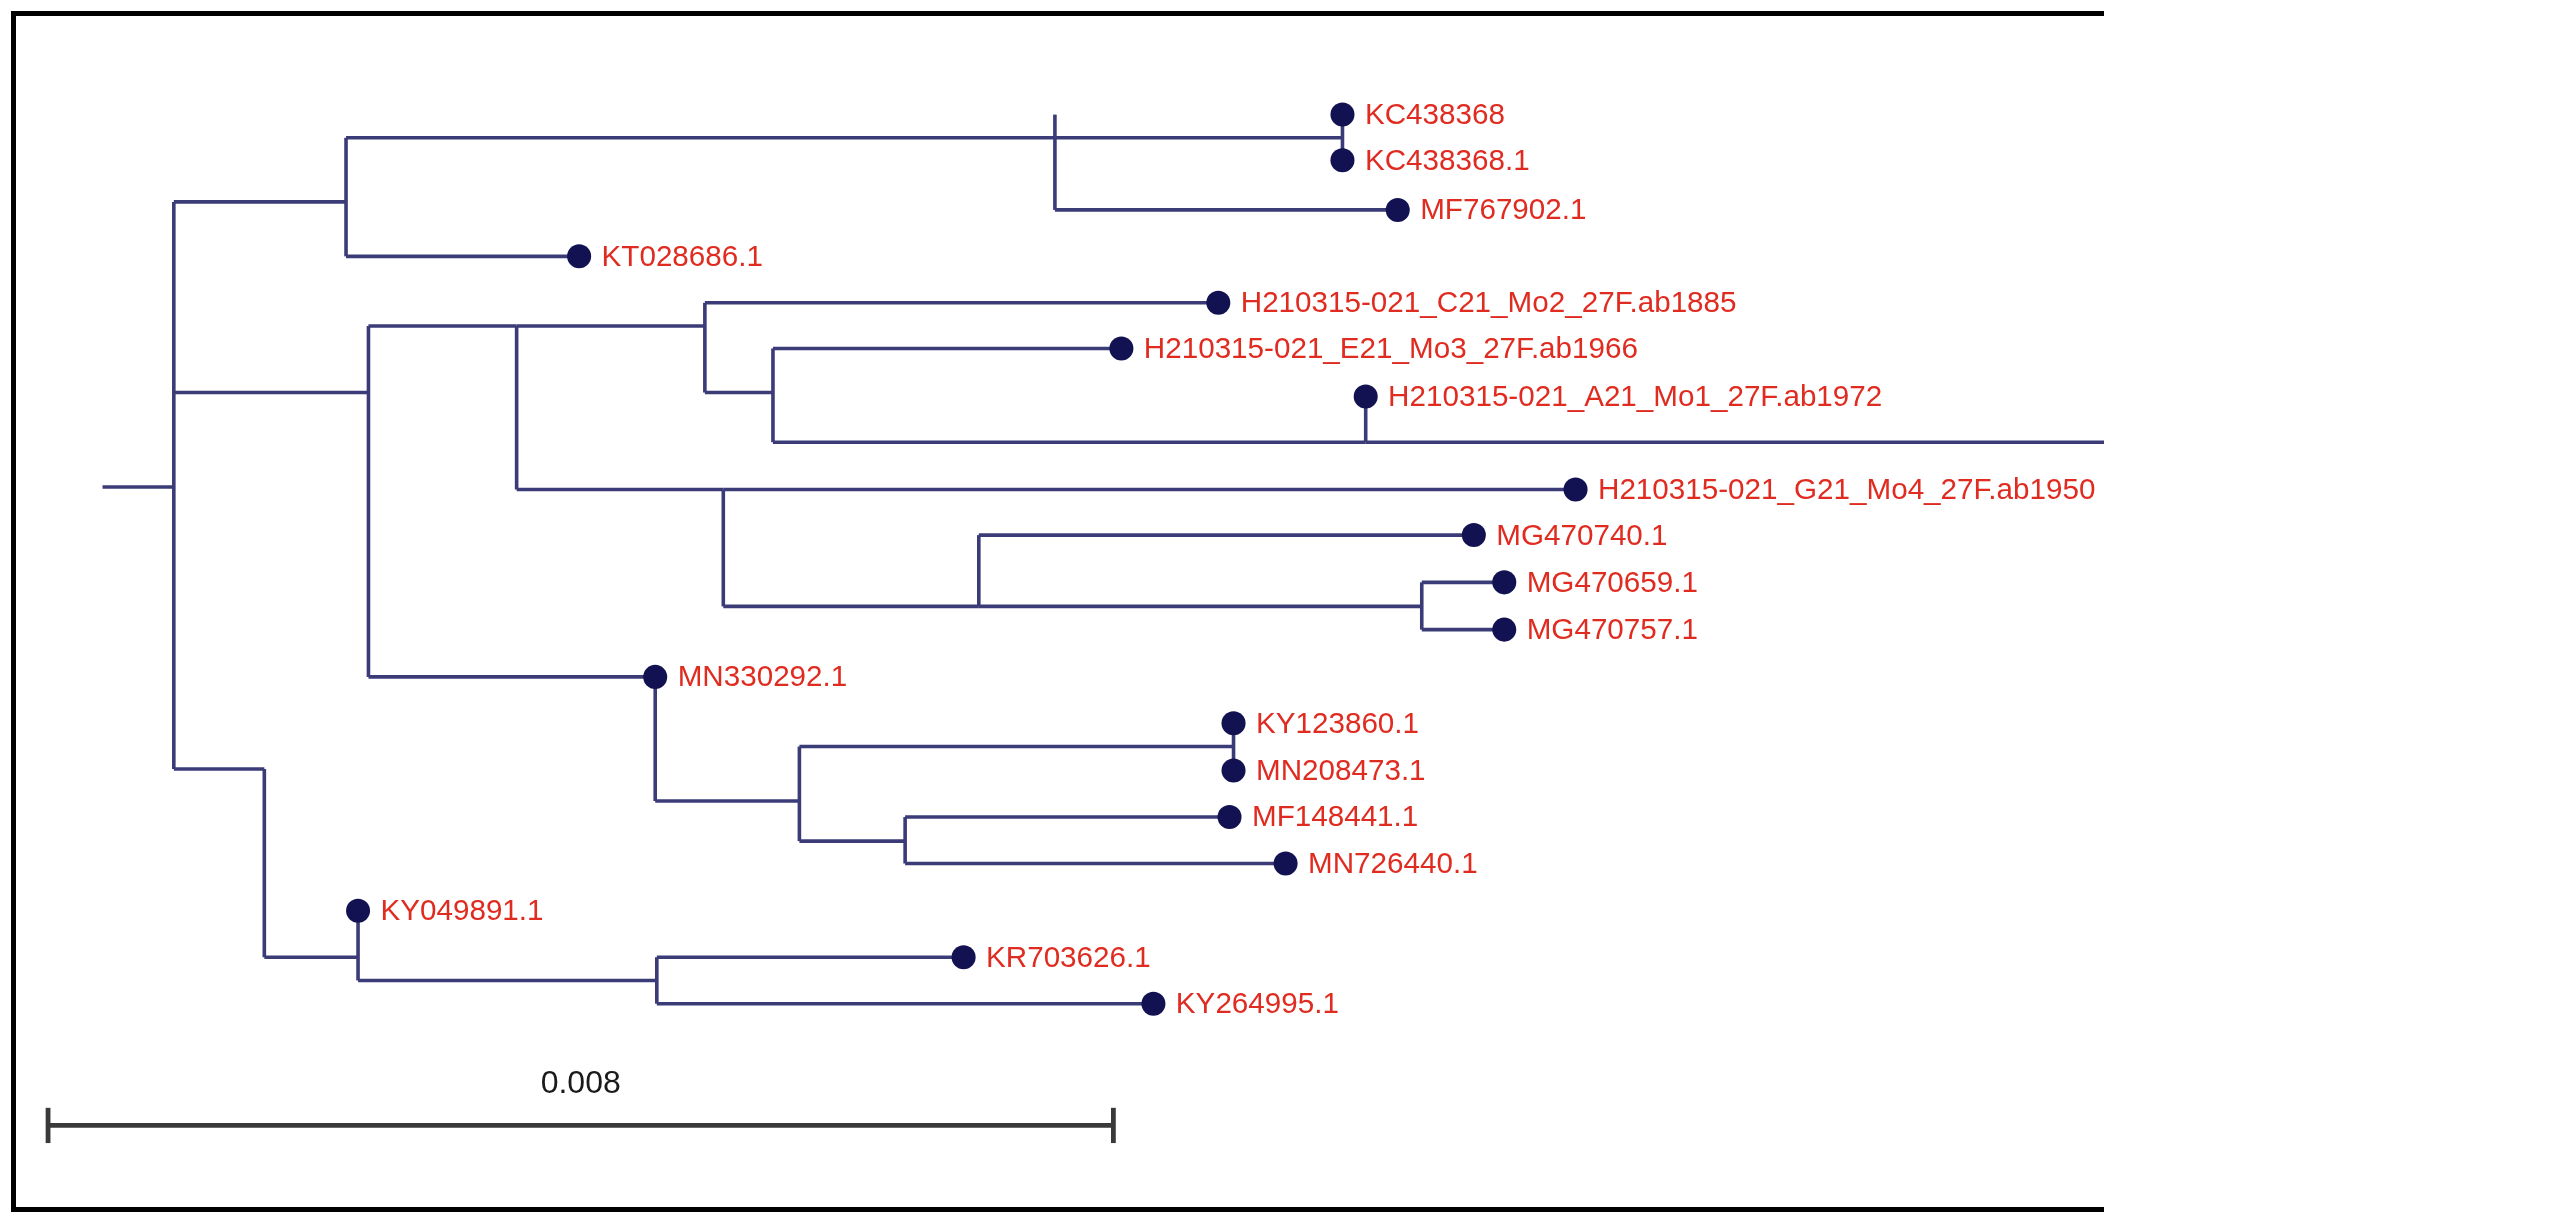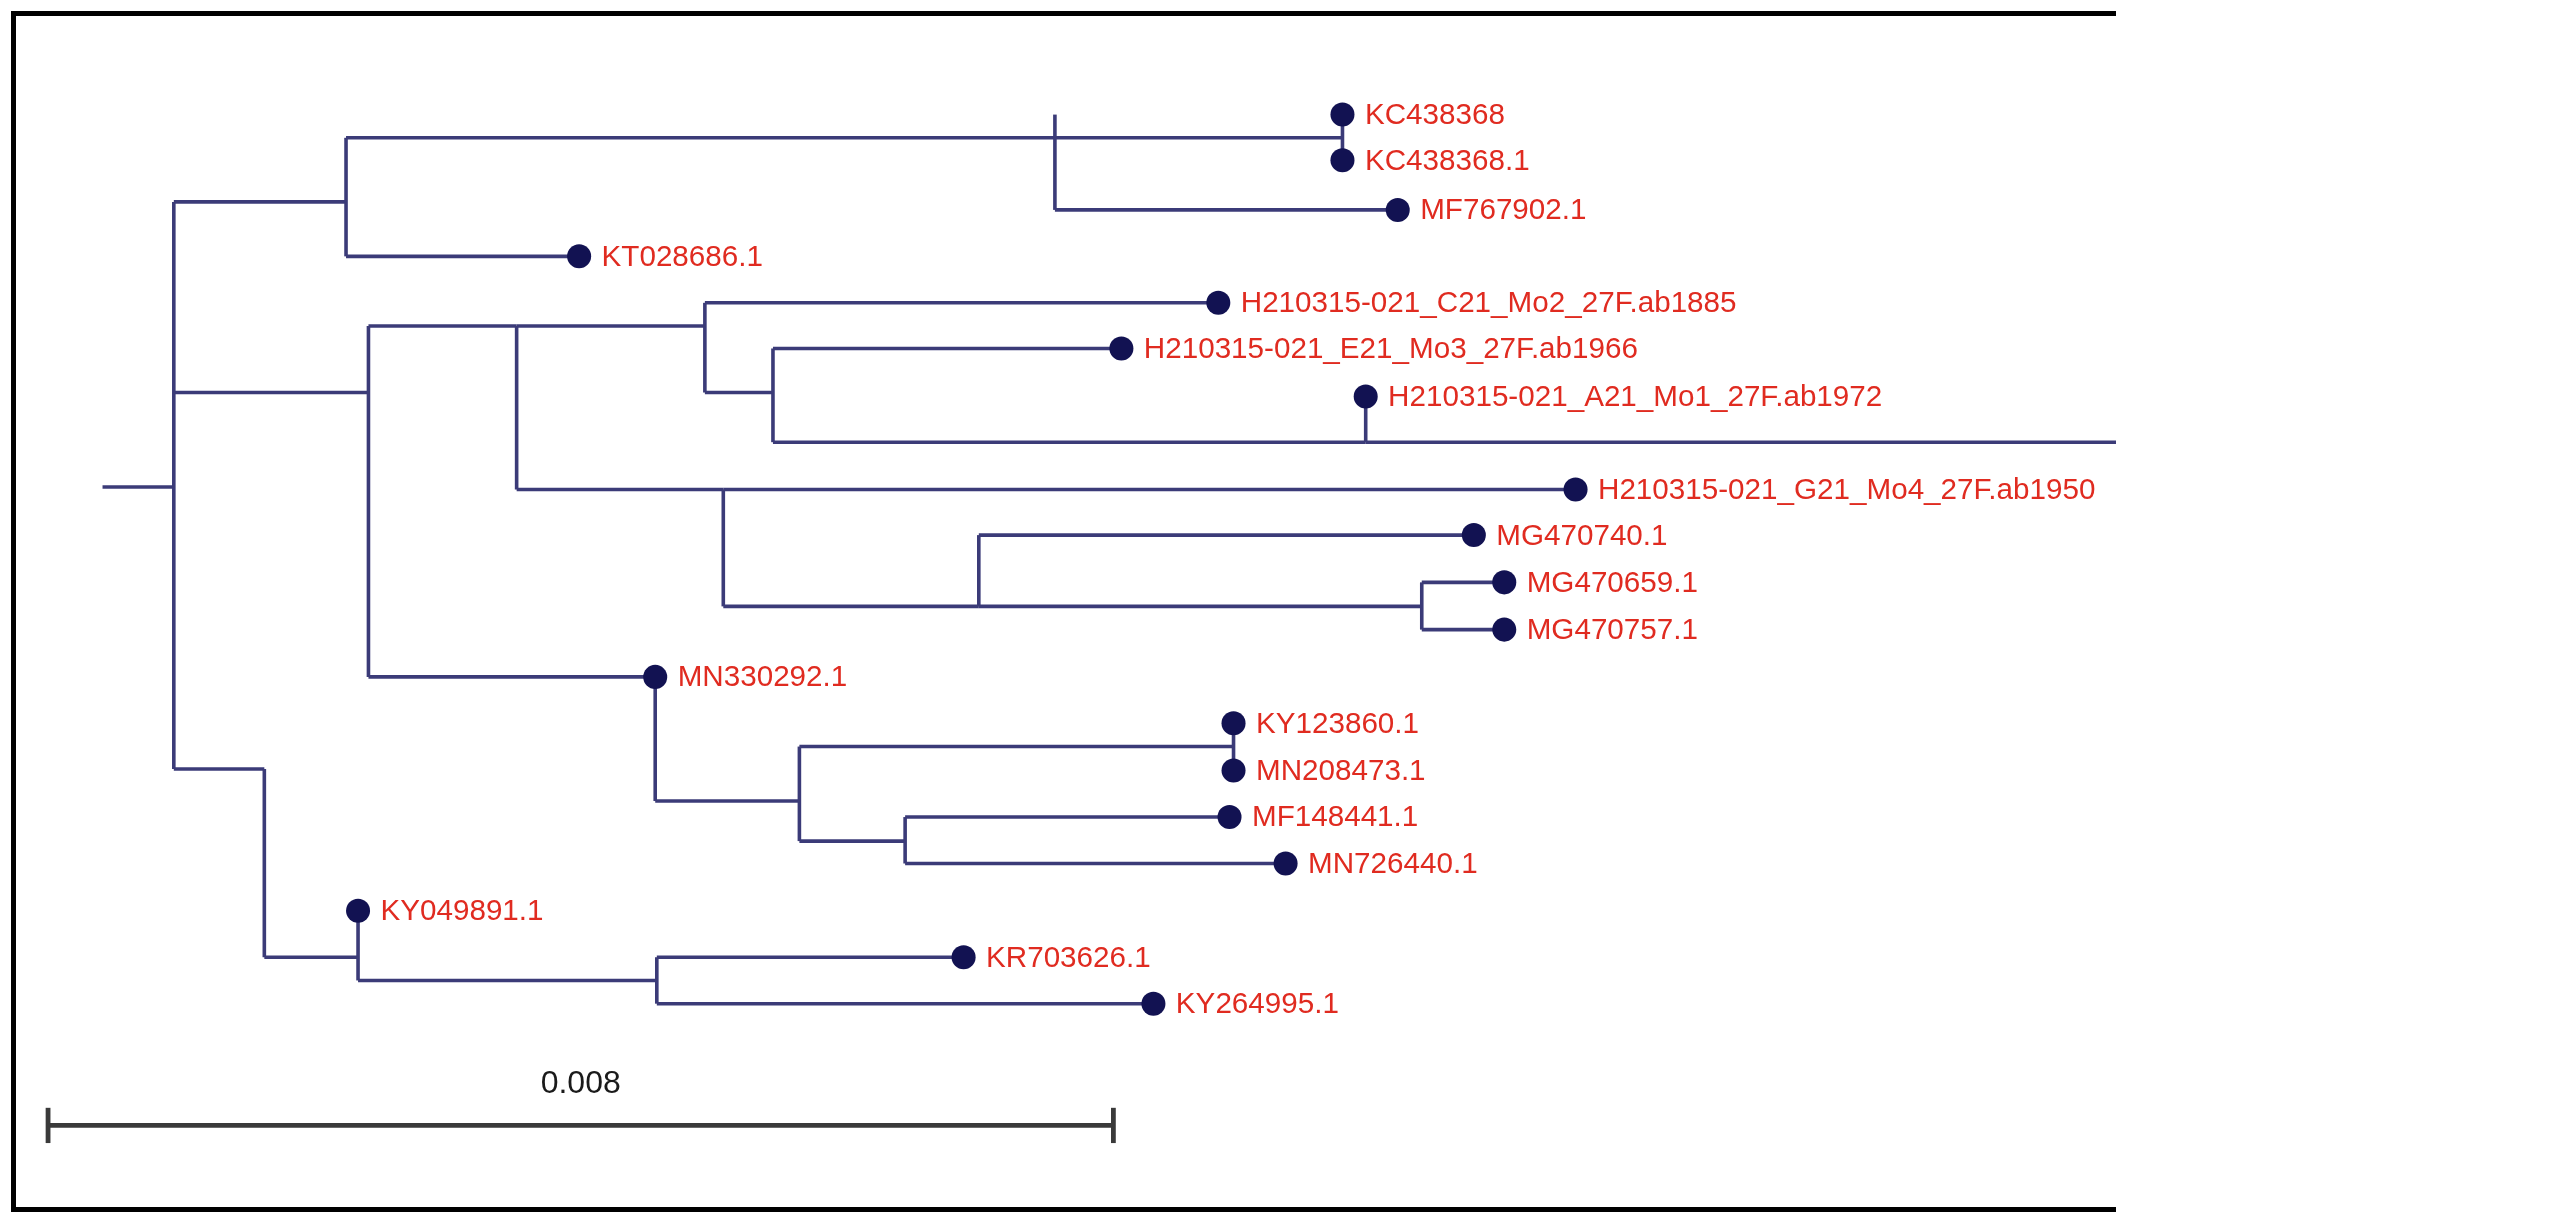--- a/index.html
+++ b/index.html
@@ -7,21 +7,20 @@
     padding: 0;
     background: #ffffff;
   }
   #page {
     position: relative;
     width: 2104px;
     height: 1224px;
     background: #ffffff;
     font-family: "Liberation Sans", sans-serif;
     overflow: hidden;
-    padding-left: 12px;
   }
   #figure-border {
     position: absolute;
     left: 11.2px;
     top: 11.2px;
     width: 2554px;
     height: 1201px;
     border: 5.6px solid #000000;
     box-sizing: border-box;
     background: #ffffff;

